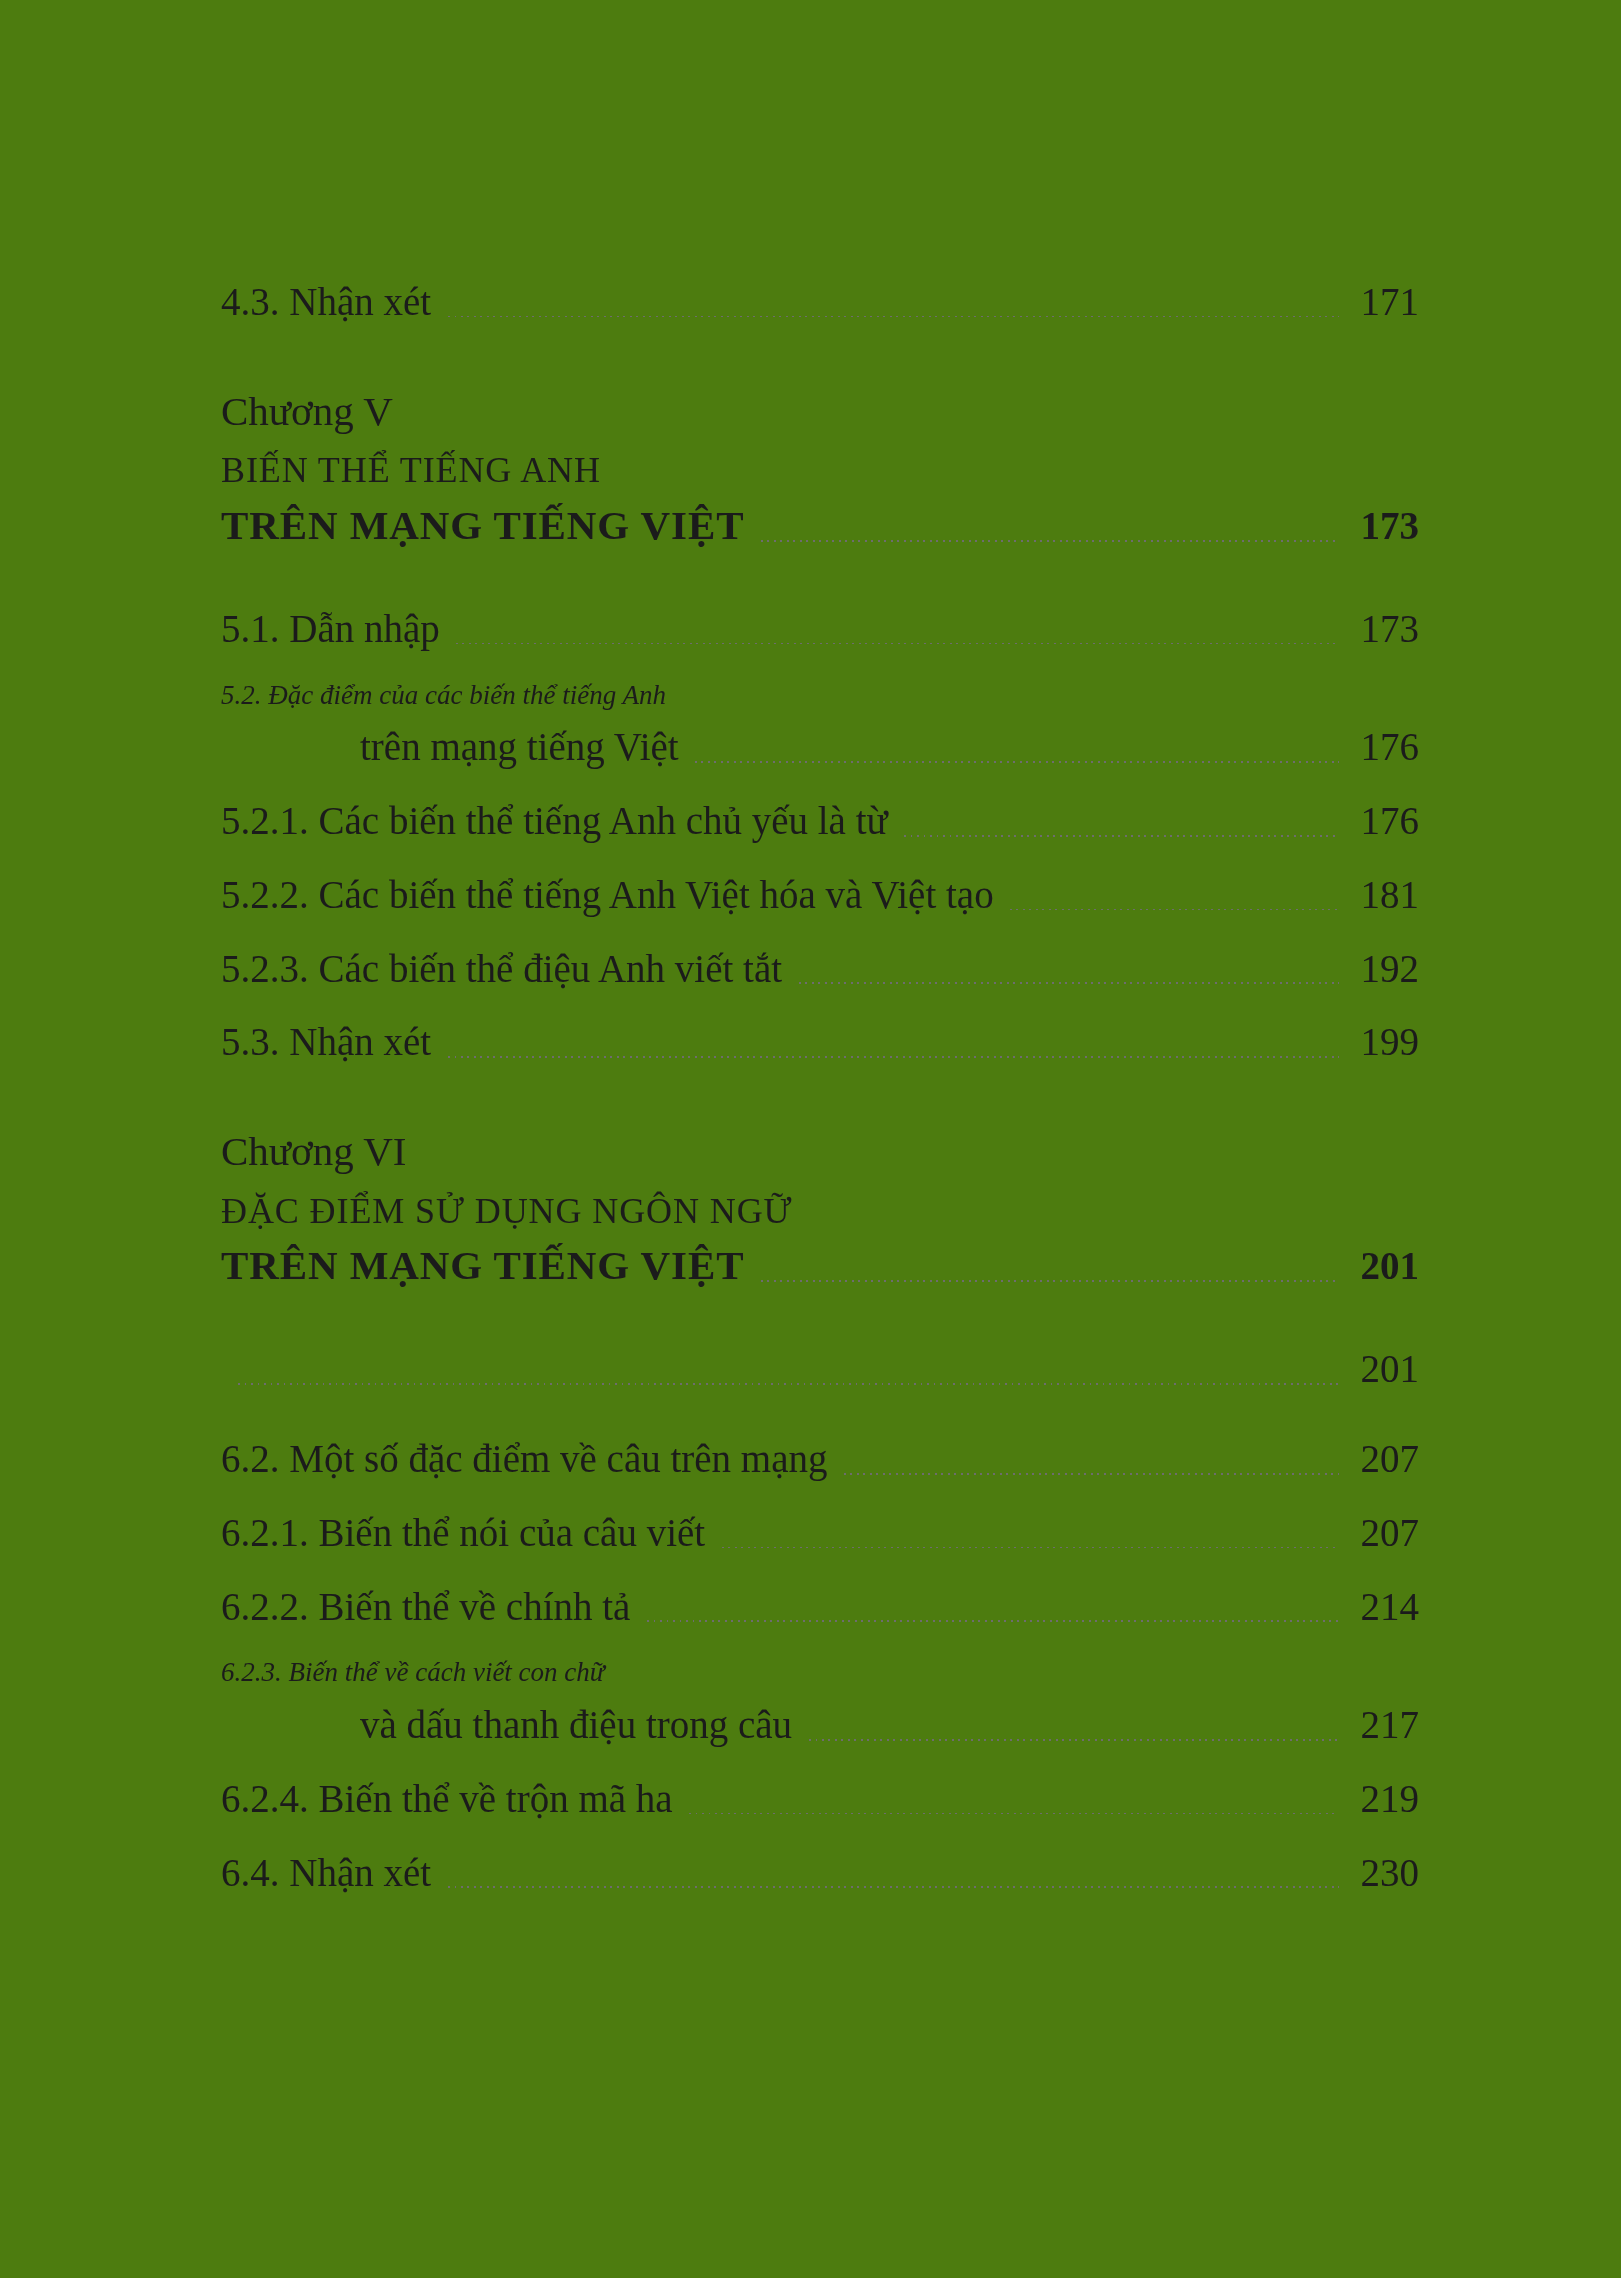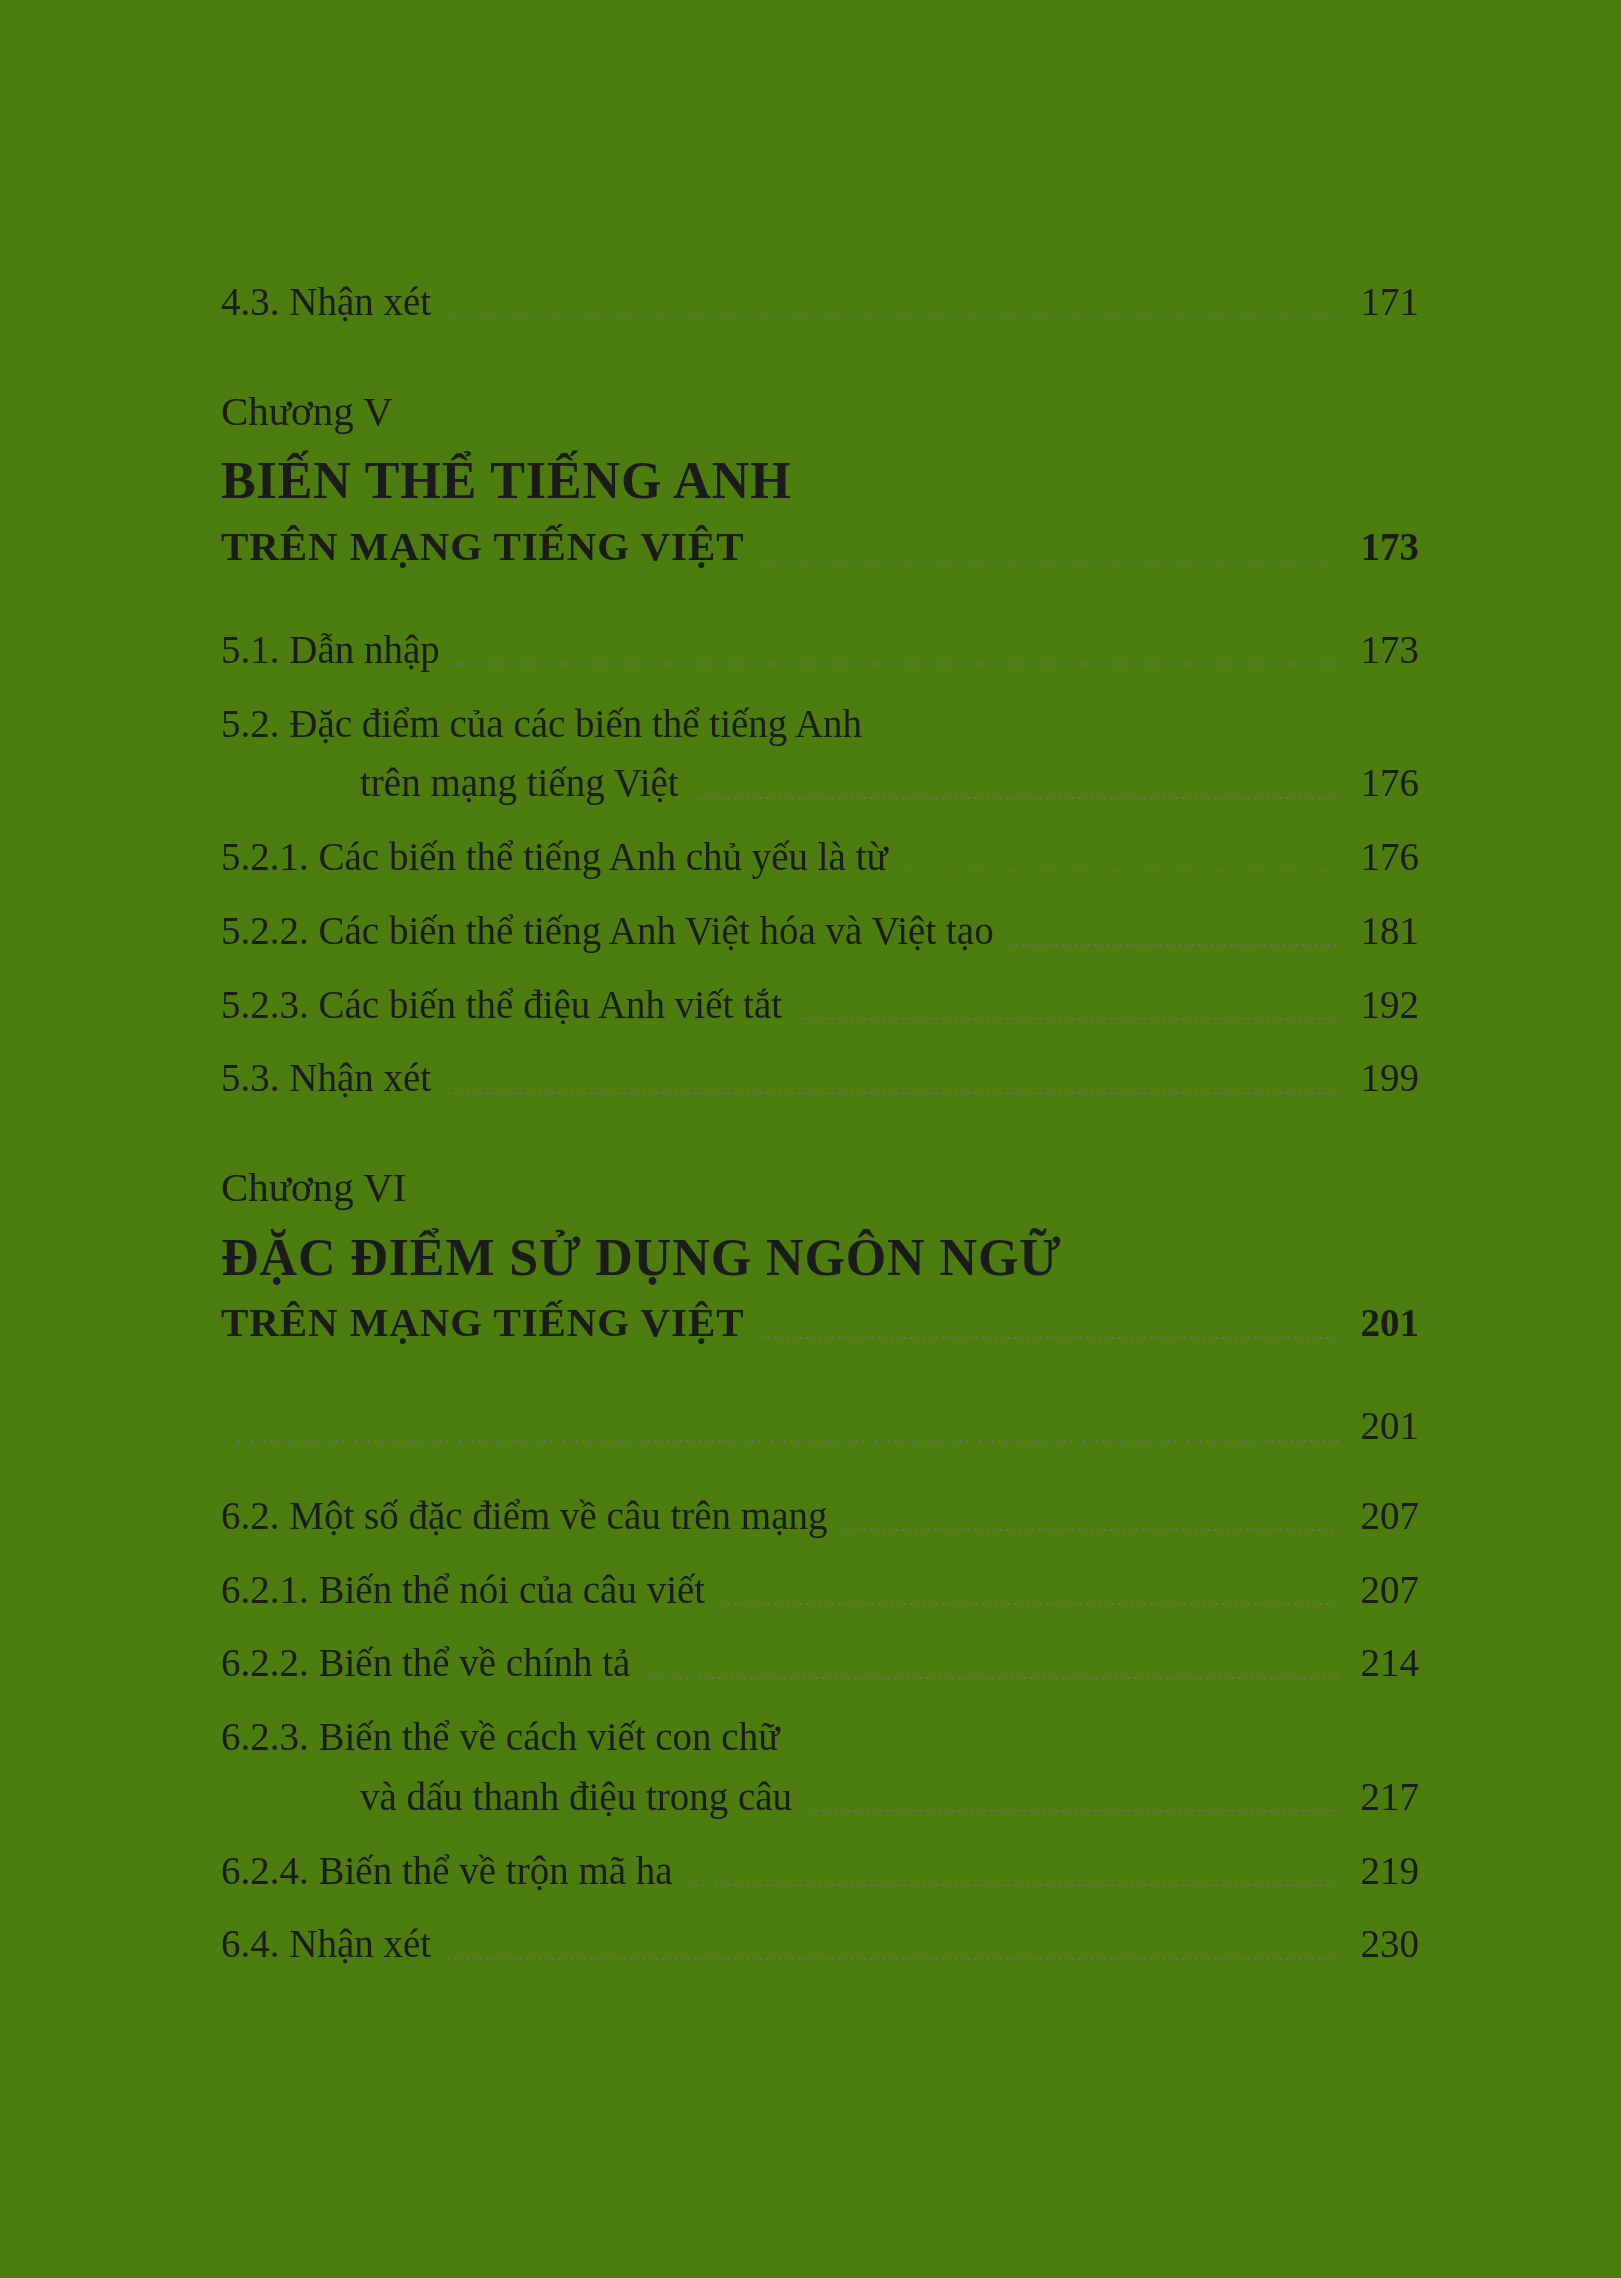--- a/index.html
+++ b/index.html
@@ -45,42 +45,43 @@
   .pg {
     flex-shrink: 0;
     min-width: 67px;
     text-align: right;
     white-space: nowrap;
   }
   .entry2 {
     margin-bottom: 25px;
   }
   .entry2 .line1 {
-    font-size: 39px;
+    font-size: 27px;
     line-height: 1.25;
     margin-bottom: 11px;
+    font-style: italic;
   }
   .entry2 .row {
     margin-bottom: 0;
   }
   .cont-indent {
     padding-left: 139px;
   }
   .chapter {
     margin-top: 58px;
     margin-bottom: 54px;
   }
   .ch-label {
     font-size: 41px;
     line-height: 1.3;
     margin-bottom: 9.3px;
   }
   .ch-title {
-    font-size: 52px;
-    font-weight: bold;
+    font-size: 36px;
+    font-weight: normal;
     letter-spacing: 0.9px;
     line-height: 1.3;
     margin-bottom: 5.6px;
   }
   .ch-row {
     margin-bottom: 0;
   }
   .ch-row .lbl {
     font-size: 41px;
     font-weight: bold;

